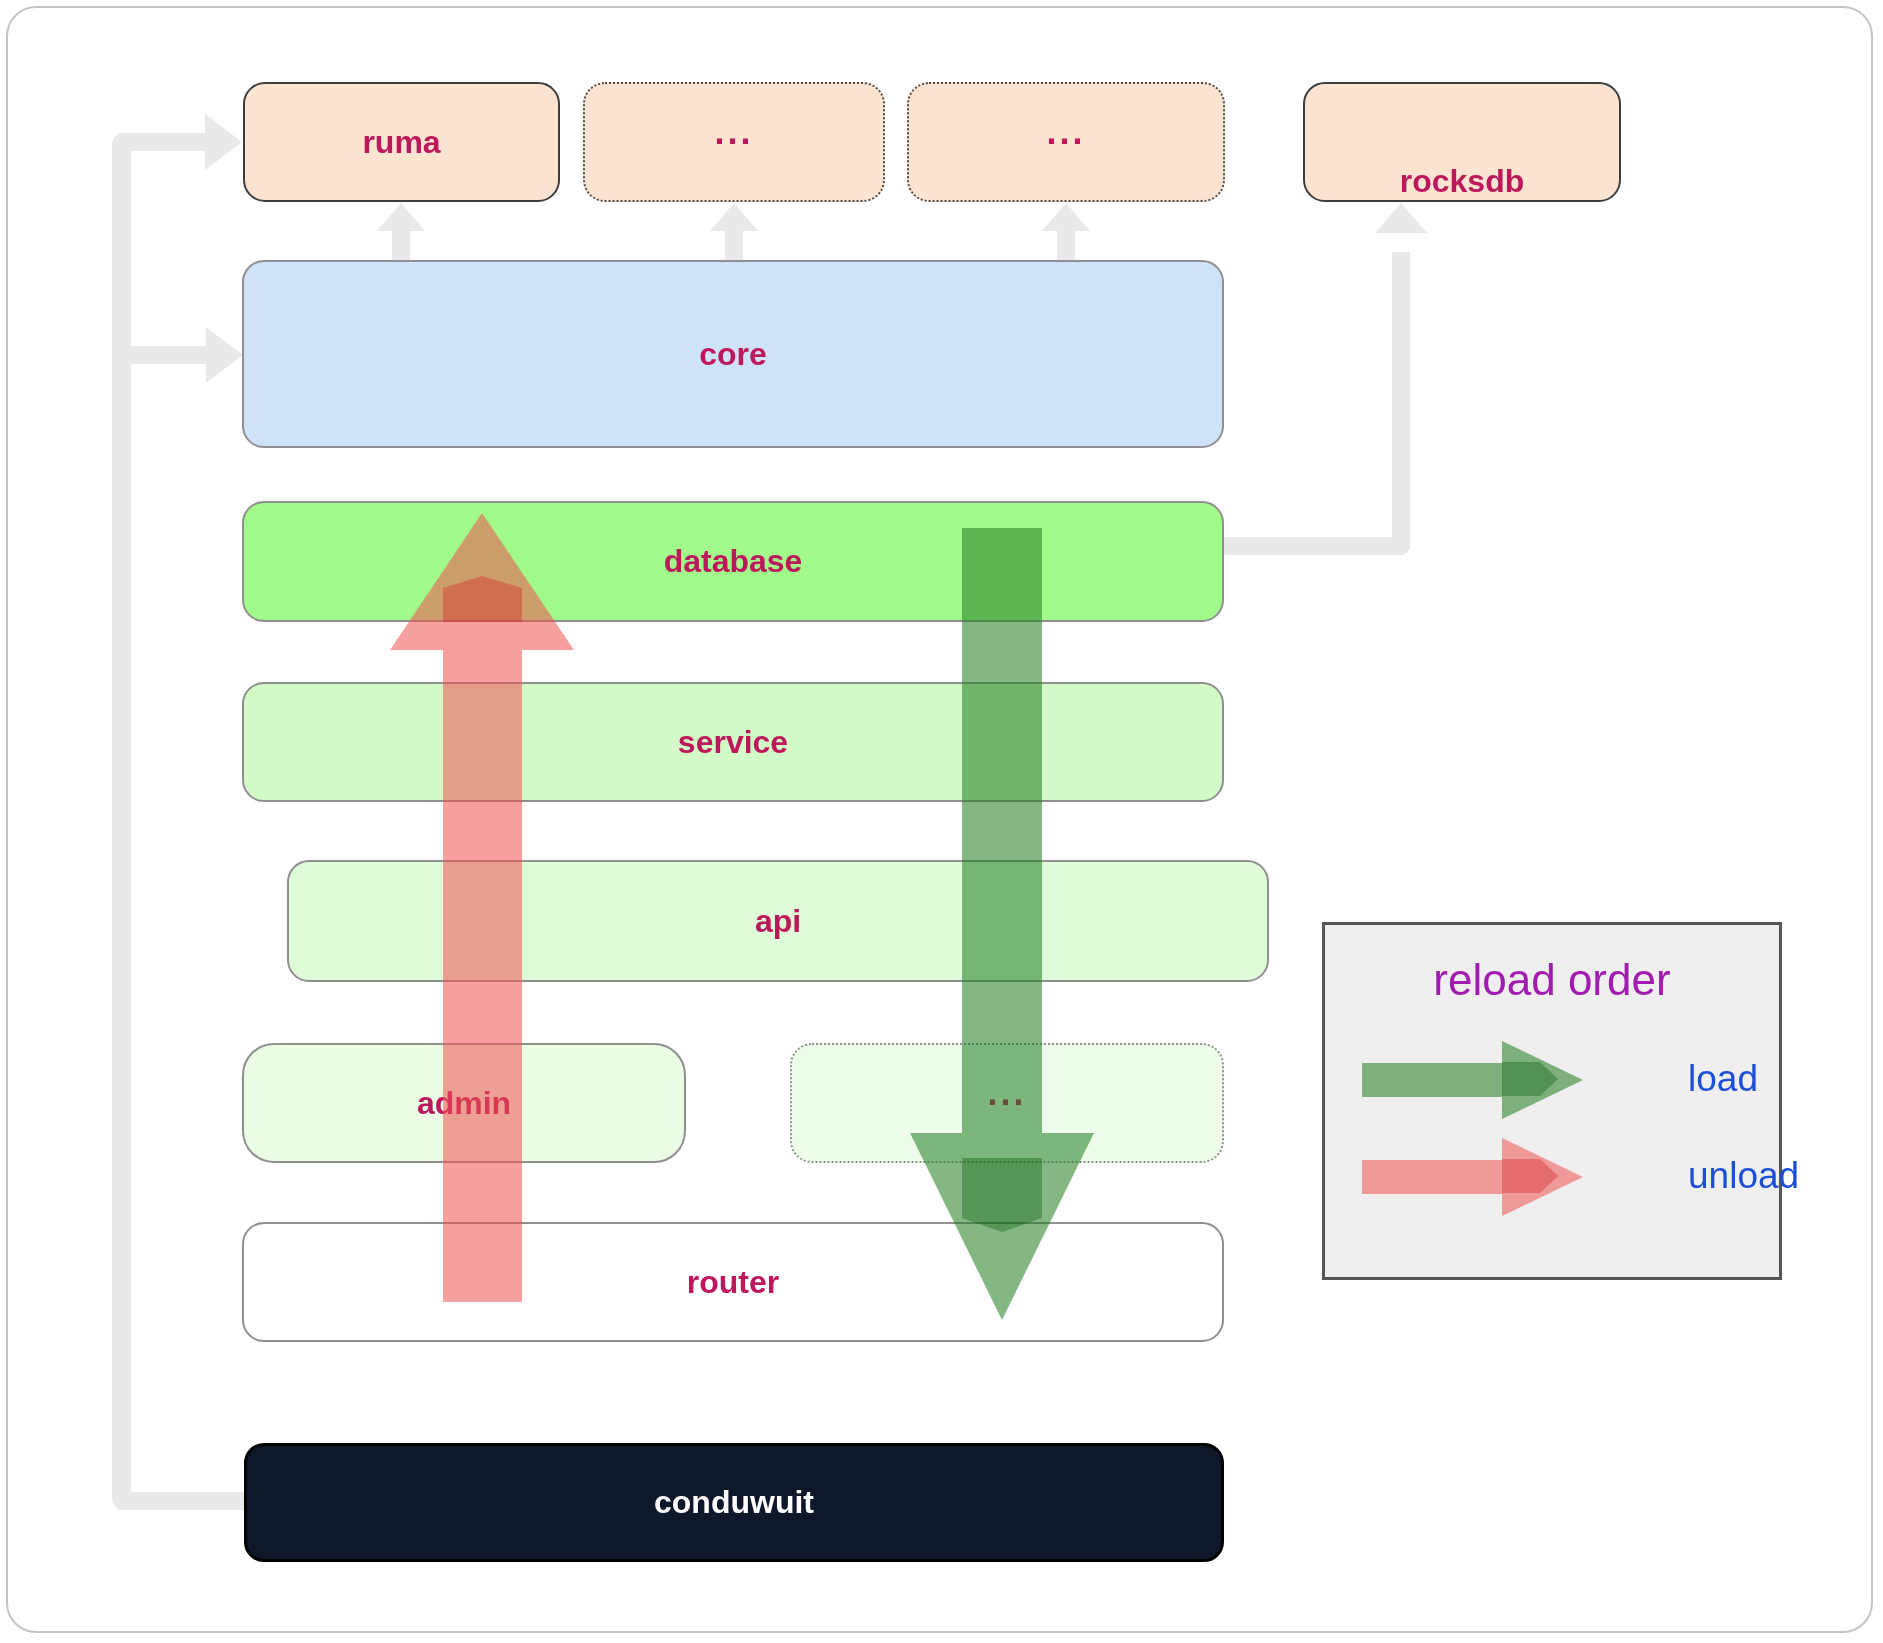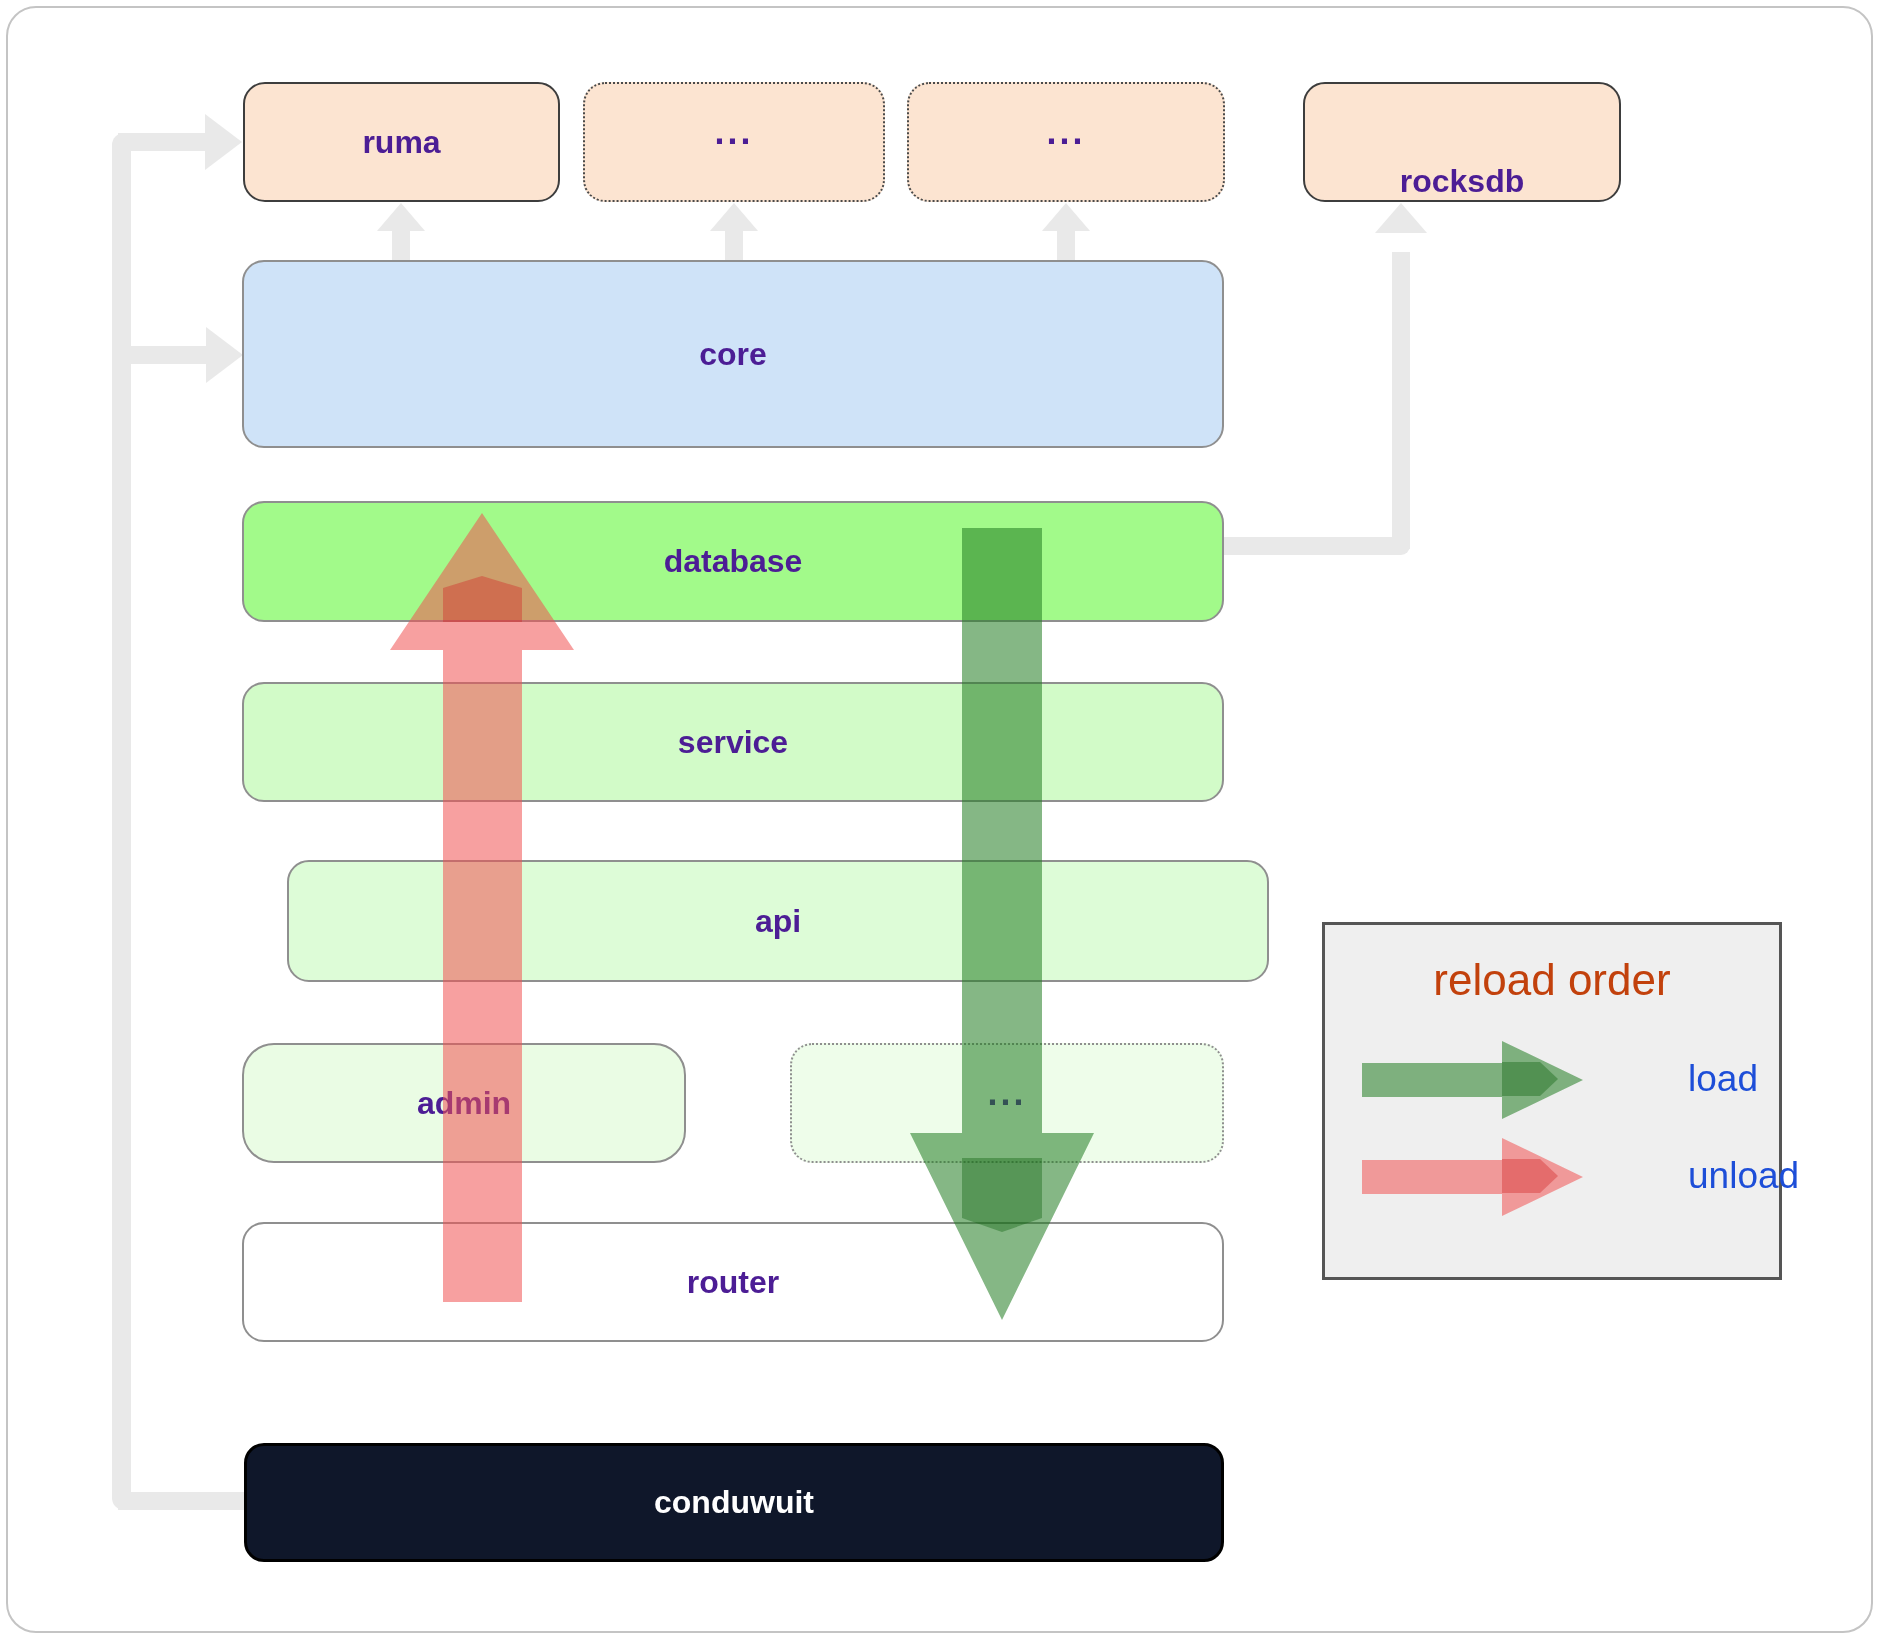--- a/index.html
+++ b/index.html
@@ -3,21 +3,21 @@
 <meta charset="utf-8">
 <style>
   html,body{margin:0;padding:0;background:#ffffff;}
   #stage{position:relative;width:1883px;height:1643px;background:#ffffff;overflow:hidden;
          font-family:"Liberation Sans",sans-serif;}
   .frame{position:absolute;left:6px;top:6px;width:1867px;height:1627px;
          border:2px solid #c4c4c4;border-radius:30px;box-sizing:border-box;}
   
   .box{position:absolute;box-sizing:border-box;border-radius:22px;
        display:flex;align-items:center;justify-content:center;
-       font-size:32px;font-weight:600;color:#4c1d95;}
+       font-size:32px;font-weight:600;color:#be185d;}
   .b-solid-dark{border:2.5px solid #3d3d3d;}
   .b-dotted-dark{border:2.5px dotted #4a4a4a;}
   .b-gray{border:2px solid #8f8f8f;}
   .b-dotted-gray{border:2.5px dotted #8f8f8f;}
   .ellipsis{font-weight:700;letter-spacing:3px;transform:translateY(-10px);font-size:36px;}
   #box-ruma{left:243px;top:82px;width:317px;height:120px;}
   #box-dots1{left:583px;top:82px;width:302px;height:120px;}
   #box-dots2{left:907px;top:82px;width:318px;height:120px;}
   #box-rocksdb{left:1303px;top:82px;width:318px;height:120px;align-items:flex-end;}
   #box-core{left:242px;top:260px;width:982px;height:188px;}
@@ -60,21 +60,21 @@
   #arrow-unload-dark{left:443px;top:576px;width:79px;height:46px;background:rgba(210,40,40,0.40);
     clip-path:polygon(0 12px,39px 0,79px 12px,79px 46px,0 46px);}
   #arrow-load{left:910px;top:528px;width:184px;height:792px;background:rgba(32,124,32,0.55);
     clip-path:polygon(52px 0,132px 0,132px 605px,184px 605px,92px 792px,0 605px,52px 605px);}
   #arrow-load-dark{left:962px;top:1158px;width:80px;height:74px;background:rgba(18,100,18,0.40);
     clip-path:polygon(0 0,80px 0,80px 60px,40px 74px,0 60px);}
   
   #legend{position:absolute;left:1322px;top:922px;width:460px;height:358px;box-sizing:border-box;
           background:#efefef;border:3px solid #555555;}
   #legend-title{position:absolute;left:0;top:30px;width:100%;text-align:center;
-                font-size:44px;color:#c2410c;font-weight:400;}
+                font-size:44px;color:#a21caf;font-weight:400;}
   .legend-arrow{position:absolute;}
   #legend-load{left:1362px;top:1041px;width:221px;height:78px;background:rgba(32,124,32,0.55);
     clip-path:polygon(0 22px,140px 22px,140px 0,221px 39px,140px 78px,140px 56px,0 56px);}
   #legend-load-dark{left:1502px;top:1062px;width:56px;height:34px;background:rgba(18,100,18,0.40);
     clip-path:polygon(0 0,38px 0,56px 17px,38px 34px,0 34px);}
   #legend-unload{left:1362px;top:1138px;width:221px;height:78px;background:rgba(241,82,82,0.55);
     clip-path:polygon(0 22px,140px 22px,140px 0,221px 39px,140px 78px,140px 56px,0 56px);}
   #legend-unload-dark{left:1502px;top:1159px;width:56px;height:34px;background:rgba(210,40,40,0.40);
     clip-path:polygon(0 0,38px 0,56px 17px,38px 34px,0 34px);}
   .legend-label{position:absolute;left:1688px;width:160px;font-size:37px;color:#1d4ed8;}

